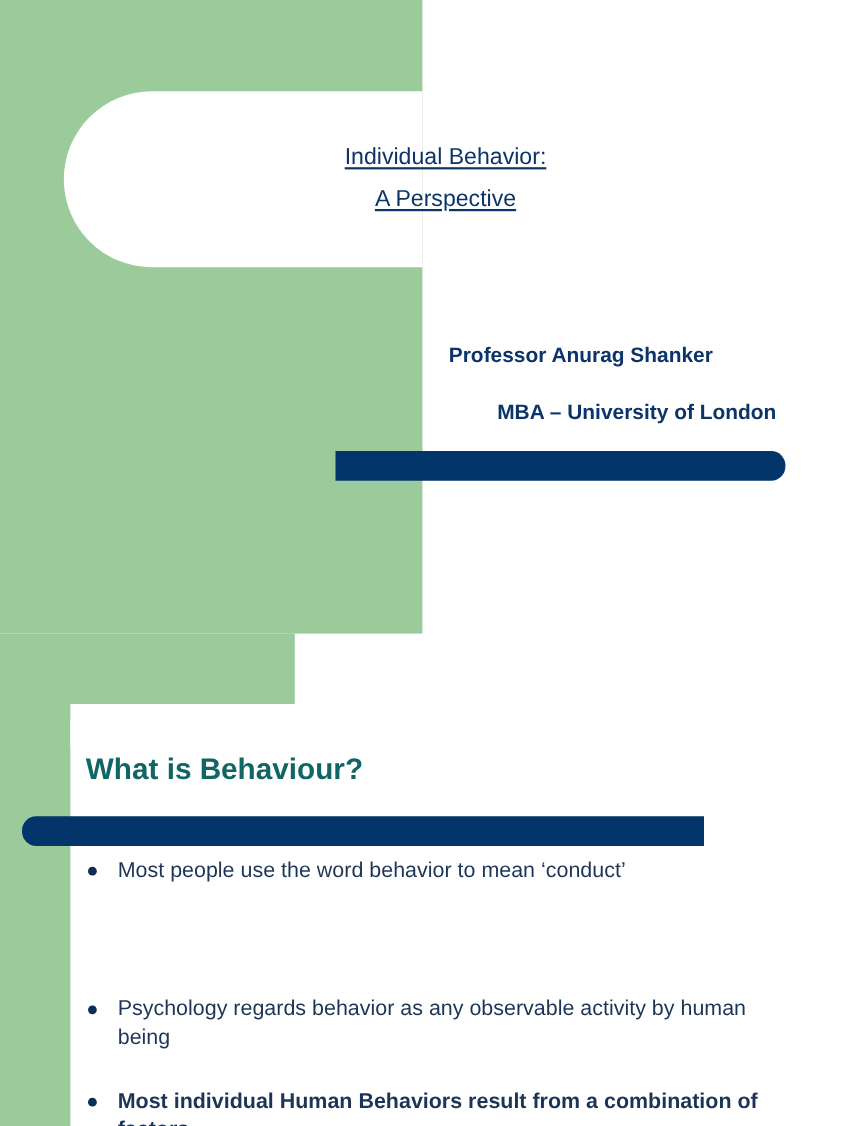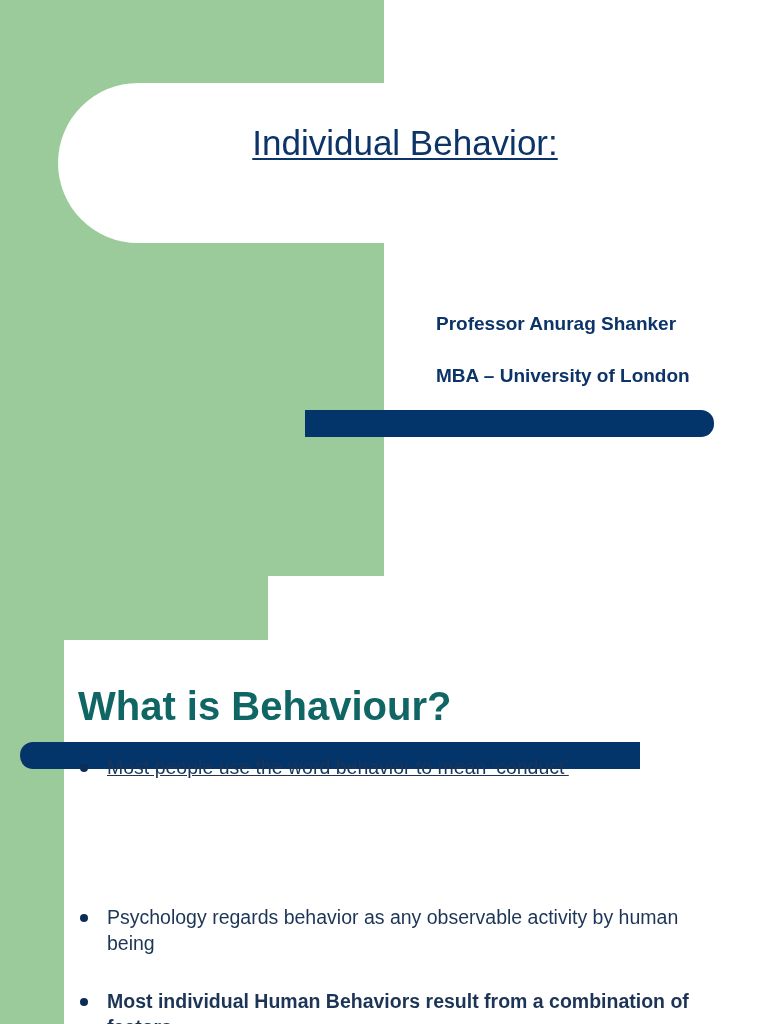--- a/index.html
+++ b/index.html
@@ -7,58 +7,59 @@
     width: 768px; height: 1024px; overflow: hidden; position: relative;
     background: #ffffff;
     font-family: "Liberation Sans", sans-serif;
   }
   .abs { position: absolute; }
   
   .s1-green { left: 0; top: 0; width: 384px; height: 576px; background: #9ccb9b; }
   .s1-pill { left: 58px; top: 83px; width: 326px; height: 160px; background: #ffffff;
              border-radius: 80px 0 0 80px; }
   .s1-title { left: 200px; top: 124px; width: 410px; text-align: center;
-              color: #0c3468; font-size: 35px; line-height: 38px; text-decoration: underline;
+              color: #0c3468; font-size: 21px; line-height: 38px; text-decoration: underline;
               text-decoration-thickness: 2px; text-underline-offset: 3px; }
   .s1-title span { display: block; }
-  .s1-sub { left: 436px; color: #0c3468; font-size: 19px; font-weight: bold; white-space: nowrap; }
+  .s1-sub { left: 408px; color: #0c3468; font-size: 19px; font-weight: bold; white-space: nowrap; }
   .s1-bar { left: 305px; top: 410px; width: 409px; height: 27px; background: #03346a;
             border-radius: 0 13px 13px 0; }
   
   .s2-green-top { left: 0; top: 576px; width: 268px; height: 64px; background: #9ccb9b; }
   .s2-green-strip { left: 0; top: 640px; width: 64px; height: 384px; background: #9ccb9b; }
   .s2-corner { left: 64px; top: 640px; width: 40px; height: 40px; background: #ffffff;
                border-top-left-radius: 18px; }
-  .s2-title { left: 78px; top: 684px; color: #106665; font-size: 40px; font-weight: bold; white-space: nowrap; }
+  .s2-title { left: 78px; top: 684px; color: #106665; font-size: 27px; font-weight: bold; white-space: nowrap; }
   .s2-bar { left: 20px; top: 742px; width: 620px; height: 27px; background: #03346a;
             border-radius: 13px 0 0 13px; }
   .bullet { left: 80px; width: 640px; color: #1c3556; font-size: 19.5px; line-height: 26px; }
   .bullet .dot { position: absolute; left: 0; top: 10px; width: 8px; height: 8px; border-radius: 50%;
                  background: #0c2d55; }
   .bullet .text { margin-left: 27px; display: block; }
 </style>
 </head>
 <body>
 
 <div class="abs s1-green"></div>
 <div class="abs s1-pill"></div>
 <div class="abs s1-title">
   <span>Individual Behavior:</span>
+  <span>A Perspective</span>
 </div>
 <div class="abs s1-sub" style="top:313px;">Professor Anurag Shanker</div>
-<div class="abs s1-sub" style="top:365px;">MBA – University of London</div>
+<div class="abs s1-sub" style="top:365px;margin-left:44px;">MBA – University of London</div>
 <div class="abs s1-bar"></div>
 
 <div class="abs s2-green-top"></div>
 <div class="abs s2-green-strip"></div>
 <div class="abs s2-corner"></div>
 <div class="abs s2-title">What is Behaviour?</div>
 <div class="abs s2-bar"></div>
 
-<div class="abs bullet" style="top:754px;text-decoration:underline;">
+<div class="abs bullet" style="top:778px;">
   <span class="dot"></span>
   <span class="text">Most people use the word behavior to mean ‘conduct’</span>
 </div>
 <div class="abs bullet" style="top:904px; width:600px;">
   <span class="dot"></span>
   <span class="text">Psychology regards behavior as  any observable activity by human being</span>
 </div>
 <div class="abs bullet" style="top:988px; width:640px;font-weight:bold;">
   <span class="dot"></span>
   <span class="text">Most individual Human Behaviors result from a combination of factors</span>

